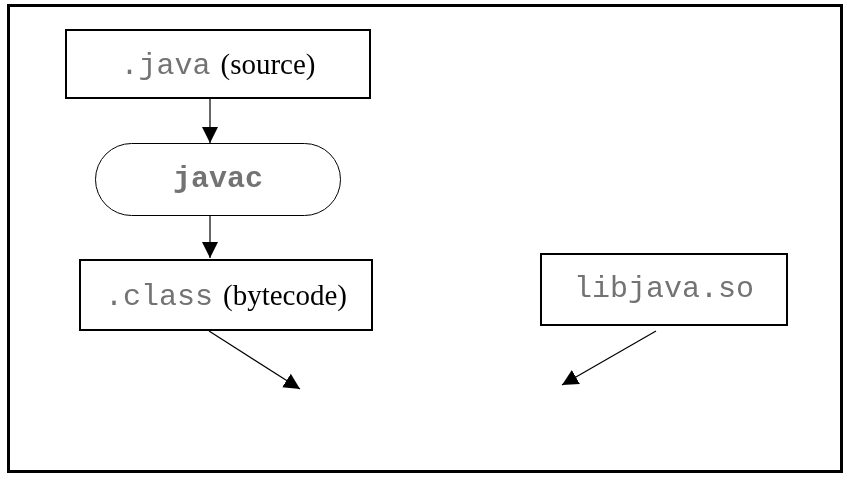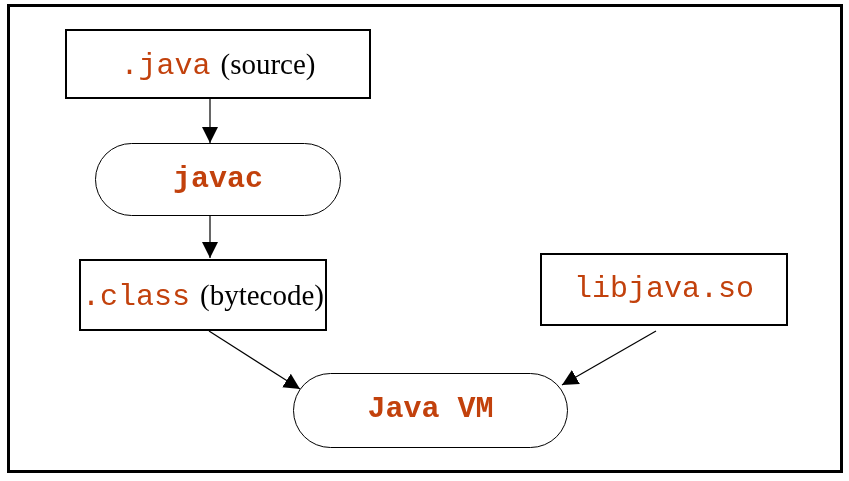--- a/index.html
+++ b/index.html
@@ -35,32 +35,32 @@
     border: 2px solid #000000;
   }
   .node--pill {
     border: 1.5px solid #000000;
     border-radius: 40px;
     font-weight: bold;
   }
   .code {
     font-family: "Liberation Mono", "DejaVu Sans Mono", monospace;
     font-size: 30px;
-    color: #c2410c;
+    color: #737373;
   }
   .note {
     font-family: "Liberation Serif", "DejaVu Serif", serif;
     font-size: 29px;
     color: #000000;
     margin-left: 10px;
   }
   
   #n-java-source { left: 65px;  top: 29px;  width: 306px; height: 70px; line-height: 66px; }
   #n-javac       { left: 95px;  top: 143px; width: 246px; height: 73px; line-height: 70px; }
-  #n-class       { left: 79px;  top: 259px; width: 248px; height: 72px; line-height: 68px; }
+  #n-class       { left: 79px;  top: 259px; width: 294px; height: 72px; line-height: 68px; }
   #n-libjava     { left: 540px; top: 253px; width: 248px; height: 73px; line-height: 69px; }
   #n-java-vm     { left: 293px; top: 373px; width: 275px; height: 75px; line-height: 71px; }
   .edges {
     position: absolute;
     left: 0;
     top: 0;
     pointer-events: none;
   }
   .edges path.line {
     fill: none;
@@ -84,23 +84,20 @@
   </div>
 
   <div class="node node--rect" id="n-class">
     <span class="code">.class</span><span class="note">(bytecode)</span>
   </div>
 
   <div class="node node--rect" id="n-libjava">
     <span class="code">libjava.so</span>
   </div>
 
-  <div class="node node--pill" id="n-java-vm">
-    <span class="code">Java VM</span>
-  </div>
 
   <svg class="edges" width="849" height="481" viewBox="0 0 849 481" aria-hidden="true">
     <defs>
       <marker id="ah" markerUnits="userSpaceOnUse" markerWidth="16" markerHeight="19" viewBox="0 0 10 10" refX="10" refY="5" orient="auto">
         <path d="M0,0 L10,5 L0,10 Z" fill="#000000"></path>
       </marker>
     </defs>
     <path class="line" d="M210,99 L210,143" marker-end="url(#ah)"></path>
     <path class="line" d="M210,216 L210,258" marker-end="url(#ah)"></path>
     <path class="line" d="M209,331 L300,389" marker-end="url(#ah)"></path>

